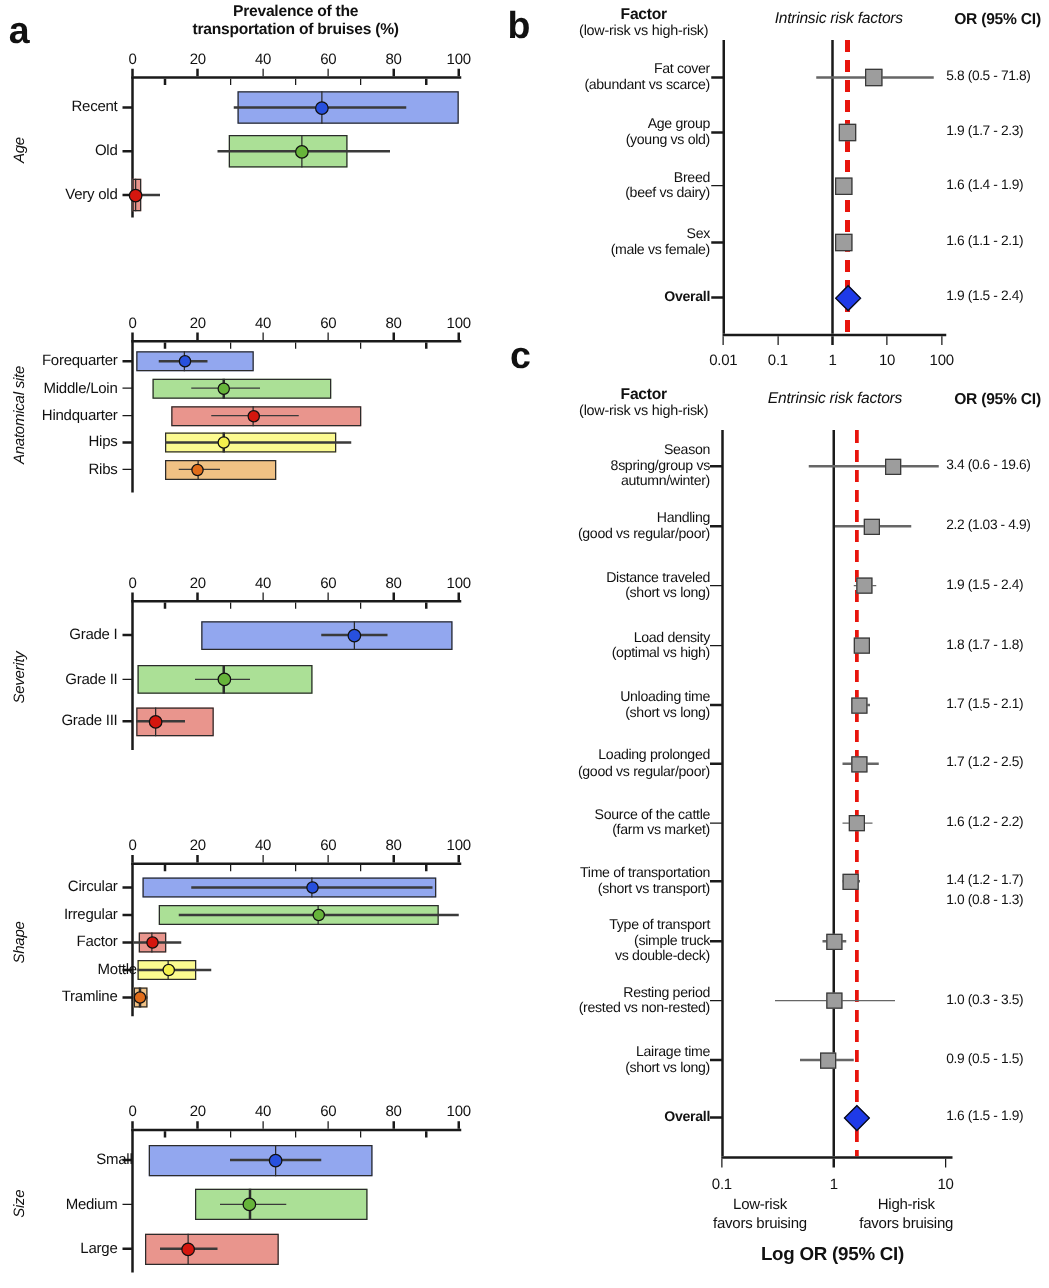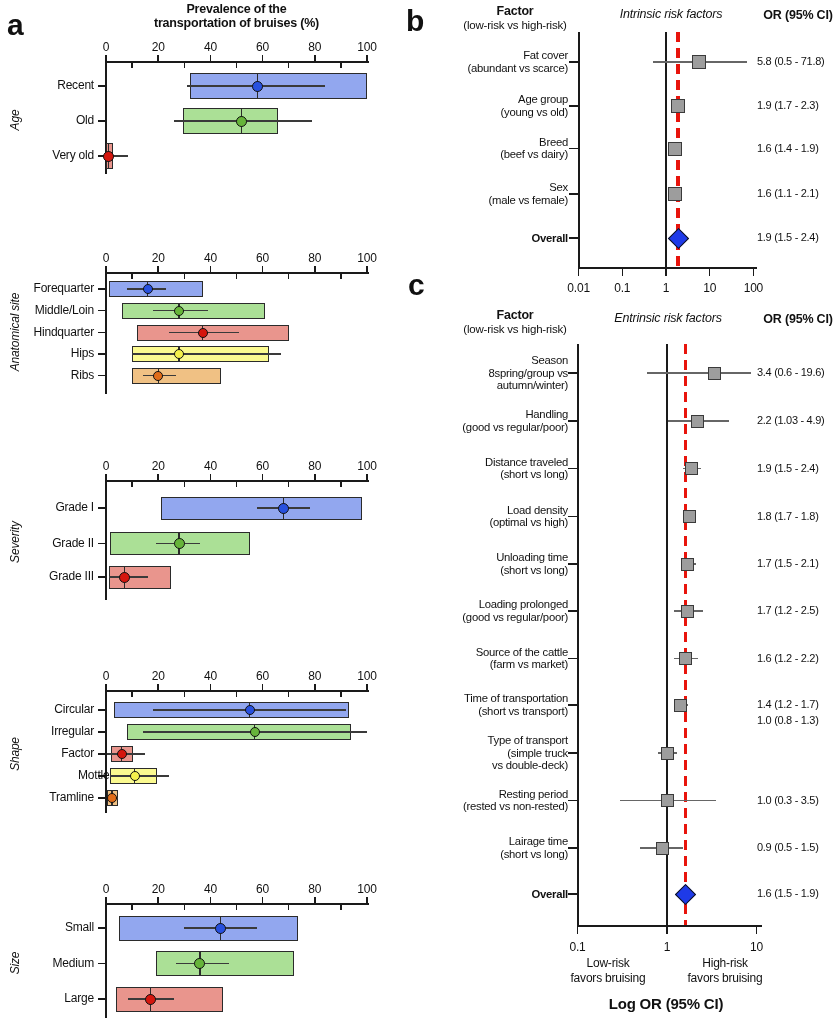--- a/index.html
+++ b/index.html
@@ -220,21 +220,21 @@
       <div class="abs" style="left: 366.2px; top: 897px; width: 1.6px; height: 6px; background: rgb(26, 26, 26);"></div>
       <div class="abs tick-label" style="left: 347px; width: 40px; top: 882px;">100</div>
       <div class="abs" style="left: 131.4px; top: 905px; width: 1.4px; height: 4.5px; background: rgb(26, 26, 26);"></div>
       <div class="abs" style="left: 183.6px; top: 905px; width: 1.4px; height: 4.5px; background: rgb(26, 26, 26);"></div>
       <div class="abs" style="left: 235.8px; top: 905px; width: 1.4px; height: 4.5px; background: rgb(26, 26, 26);"></div>
       <div class="abs" style="left: 288px; top: 905px; width: 1.4px; height: 4.5px; background: rgb(26, 26, 26);"></div>
       <div class="abs" style="left: 340.2px; top: 905px; width: 1.4px; height: 4.5px; background: rgb(26, 26, 26);"></div>
       <div class="abs" style="left: 105px; top: 903px; width: 2px; height: 115px; background: rgb(26, 26, 26);"></div>
       <div class="abs group-label" style="left: 15px; top: 963px; transform: translate(-50%, -50%) rotate(-90deg);">Size</div>
       <div class="abs" style="left: 98px; top: 927.2px; width: 8px; height: 1.6px; background: rgb(26, 26, 26);"></div>
-      <div class="abs cat-label" style="left: 0px; width: 94px; top: 920px;">Small</div>
+      <div class="abs cat-label" style="left: 0px; width: 106px; top: 920px;">Small</div>
       <div class="abs" style="left: 119.05px; top: 915.5px; width: 178.785px; height: 25px; background: rgb(146, 167, 239); border: 1.3px solid rgb(43, 43, 43); box-sizing: border-box;"></div>
       <div class="abs" style="left: 184.3px; top: 927.3px; width: 73.08px; height: 1.4px; background: rgb(58, 58, 58);"></div>
       <div class="abs" style="left: 220.19px; top: 915.5px; width: 1.3px; height: 25px; background: rgb(43, 43, 43);"></div>
       <div class="abs" style="left: 215.34px; top: 922.5px; width: 11px; height: 11px; border-radius: 50%; background: rgb(39, 80, 222); border: 1.4px solid rgb(16, 16, 16); box-sizing: border-box;"></div>
       <div class="abs" style="left: 98px; top: 962.7px; width: 8px; height: 1.6px; background: rgb(26, 26, 26);"></div>
       <div class="abs cat-label" style="left: 0px; width: 94px; top: 955.5px;">Medium</div>
       <div class="abs" style="left: 155.59px; top: 951px; width: 138.33px; height: 25px; background: rgb(171, 224, 150); border: 1.3px solid rgb(43, 43, 43); box-sizing: border-box;"></div>
       <div class="abs" style="left: 176.47px; top: 962.8px; width: 52.2px; height: 1.4px; background: rgb(58, 58, 58);"></div>
       <div class="abs" style="left: 199.31px; top: 951px; width: 1.3px; height: 25px; background: rgb(43, 43, 43);"></div>
       <div class="abs" style="left: 194.46px; top: 958px; width: 11px; height: 11px; border-radius: 50%; background: rgb(102, 180, 58); border: 1.4px solid rgb(16, 16, 16); box-sizing: border-box;"></div>

